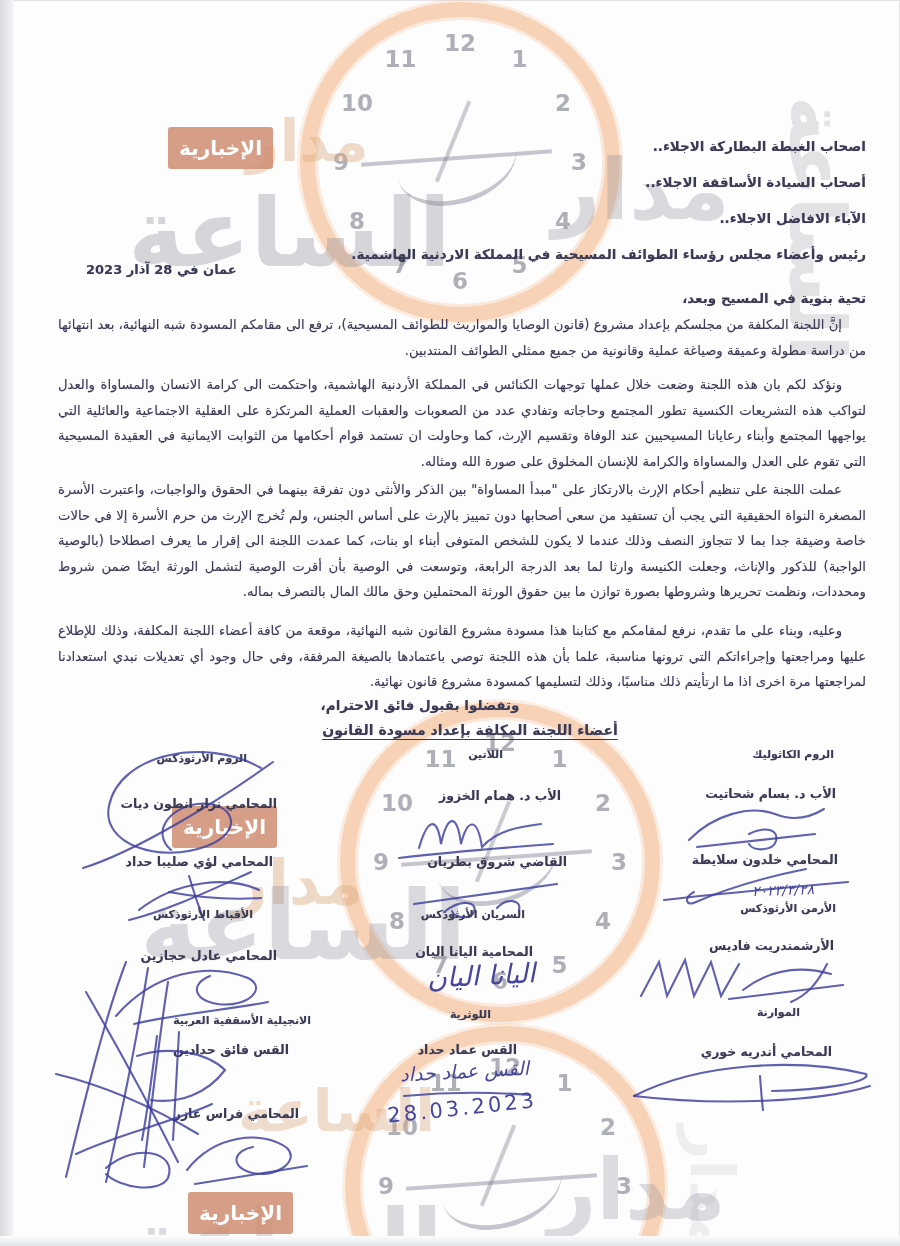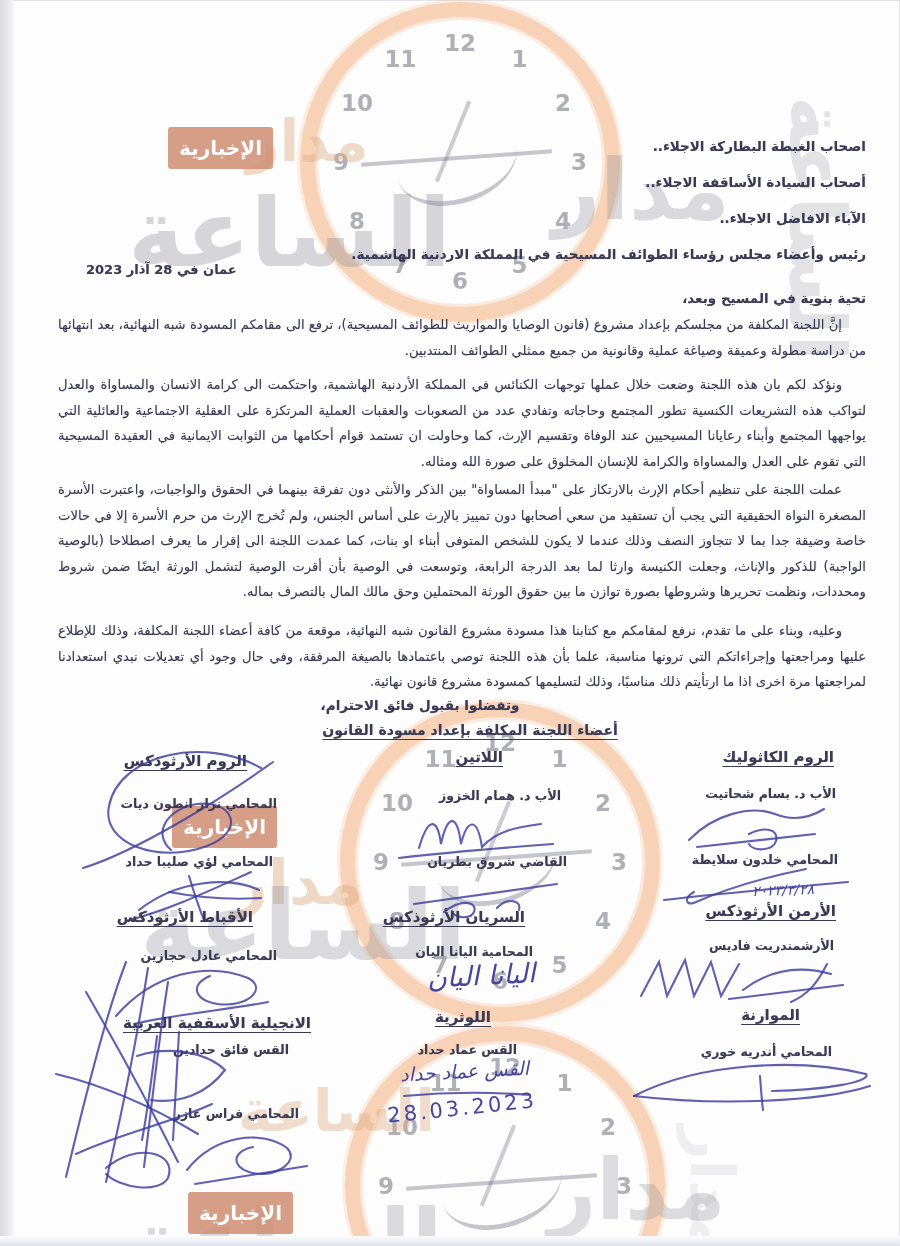--- a/index.html
+++ b/index.html
@@ -43,21 +43,21 @@
   .p1{top:312px;}
   .p2{top:372px;}
   .p3{top:477px;}
   .p4{top:618px;}
   .closing{top:697px; left:110px; width:620px; text-align:center; font-size:13.5px; font-weight:bold;}
   .heading{top:722px; left:0; width:940px; text-align:center; font-size:14px; font-weight:bold;
     text-decoration:underline; text-underline-offset:4px;}
 
   
   .sigblock{position:absolute; z-index:3;}
-  .sigblock .den{font-size:15px; font-weight:bold; text-decoration:underline;
+  .sigblock .den{font-size:11px; font-weight:bold; 
     text-underline-offset:4px; text-shadow:0 0 1px rgba(58,58,85,.35);}
   .sigblock .signer{font-size:12.5px; font-weight:bold; text-shadow:0 0 1px rgba(58,58,85,.3);}
   .abs{position:absolute; white-space:nowrap;}
   svg.sig{position:absolute; overflow:visible;}
   svg.sig path{fill:none; stroke:#3d3da0; stroke-width:2.1; stroke-linecap:round; opacity:.82;}
   .hand{position:absolute; color:#46469c; font-style:italic; white-space:nowrap;}
 </style>
 </head>
 <body>
 

